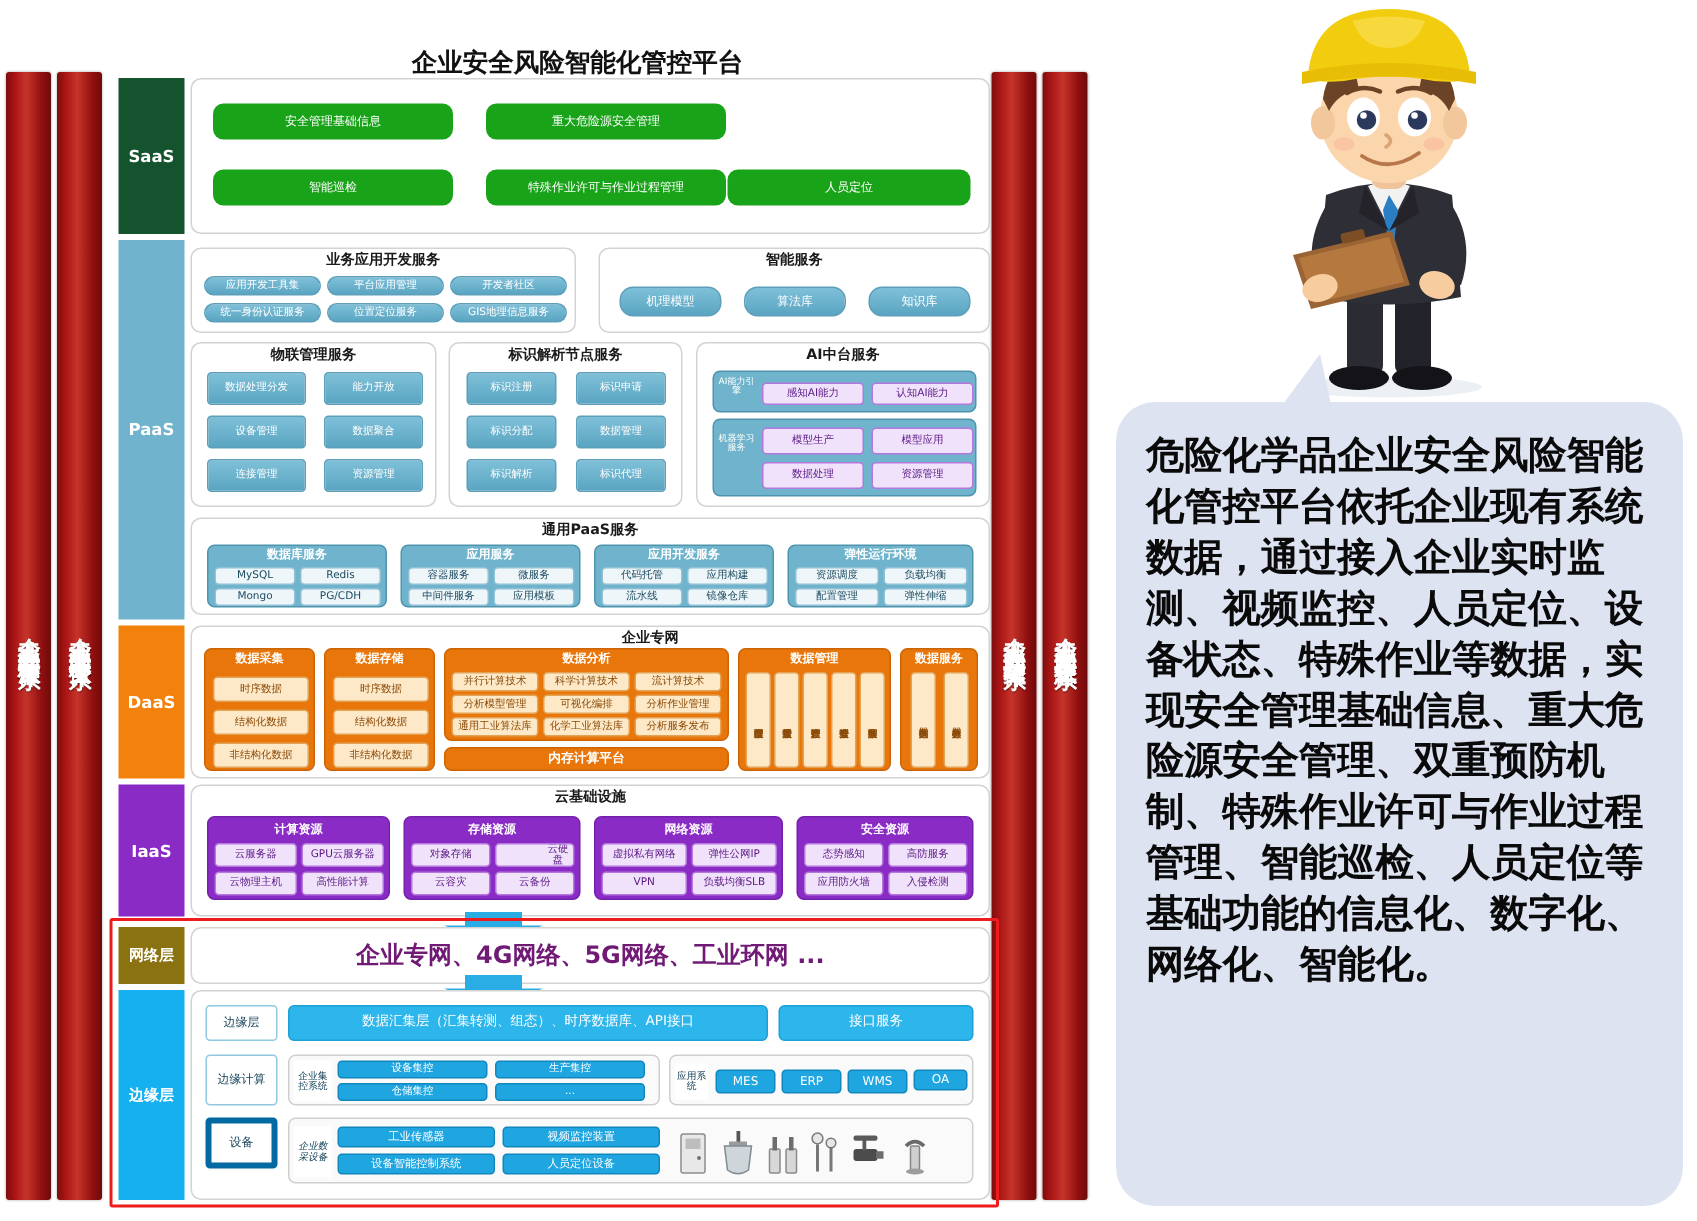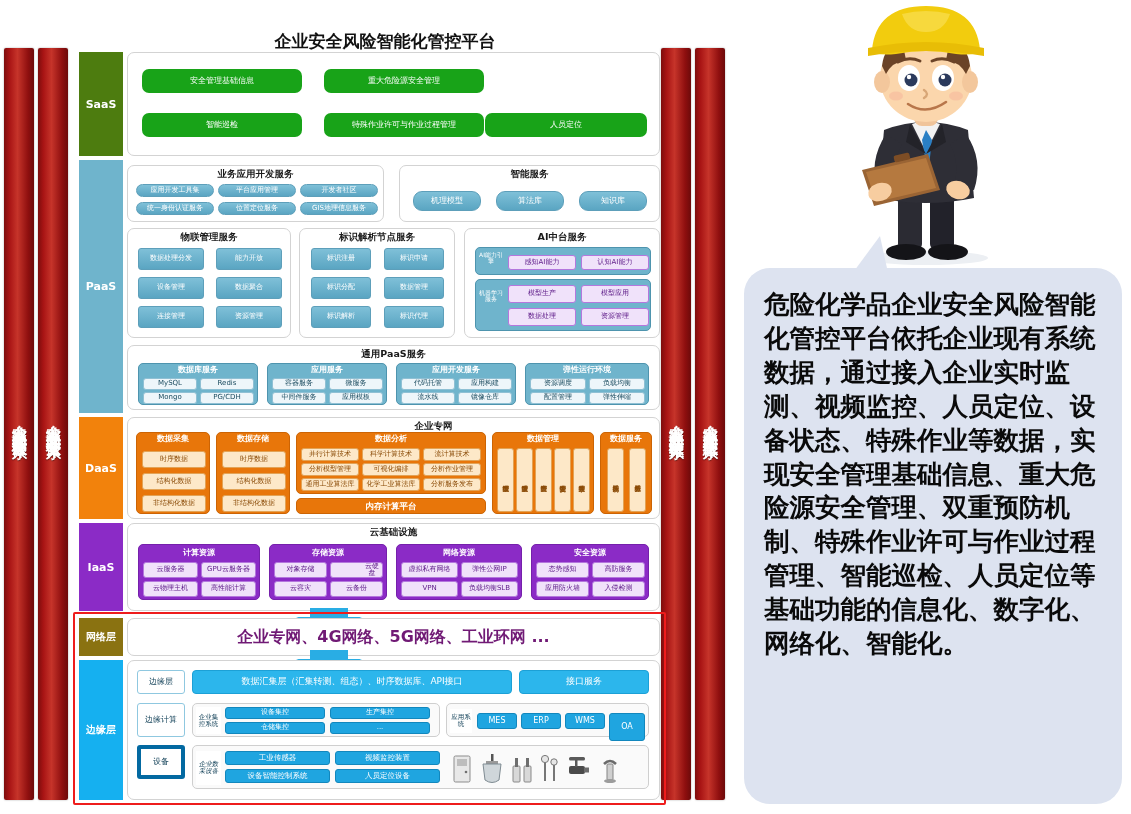--- a/index.html
+++ b/index.html
@@ -36,21 +36,21 @@
     position: absolute; left: 120px; top: 30px; width: 530px;
     text-align: center; font-size: 17px; font-weight: bold; color: #111;
   }
 
   
   .layer-tag {
     position: absolute; left: 79px; width: 44px;
     display: flex; align-items: center; justify-content: center;
     color: #fff; font-size: 11px; font-weight: bold;
   }
-  .tag-saas { background: #4d7c0f; }
+  .tag-saas { background: #14532d; }
   .tag-paas { background: #6fb4cc; }
   .tag-daas { background: #f2820c; }
   .tag-iaas { background: #8b2bc6; }
   .tag-net  { background: #8a7211; font-size: 10px; }
   .tag-edge { background: #15b0f0; font-size: 10px; }
 
   
   .panel {
     position: absolute; background: #fff;
     border: 1px solid #d3d3d3; border-radius: 7px;
@@ -371,21 +371,21 @@
       <div class="pill pill-cyan-d" style="position:absolute; left:32px;  top:3px;  width:100px; height:12px;">设备集控</div>
       <div class="pill pill-cyan-d" style="position:absolute; left:137px; top:3px;  width:100px; height:12px;">生产集控</div>
       <div class="pill pill-cyan-d" style="position:absolute; left:32px;  top:18px; width:100px; height:12px;">仓储集控</div>
       <div class="pill pill-cyan-d" style="position:absolute; left:137px; top:18px; width:100px; height:12px;">...</div>
     </div>
     <div class="grp grp-white" style="left:318px; top:42px; width:203px; height:34px;">
       <div class="sidelab" style="position:absolute; left:3px; top:5px; width:22px; height:24px; border:none;">应用系统</div>
       <div class="pill pill-cyan-d" style="position:absolute; left:30px;  top:9px; width:40px; height:16px; font-size:8px;">MES</div>
       <div class="pill pill-cyan-d" style="position:absolute; left:74px;  top:9px; width:40px; height:16px; font-size:8px;">ERP</div>
       <div class="pill pill-cyan-d" style="position:absolute; left:118px; top:9px; width:40px; height:16px; font-size:8px;">WMS</div>
-      <div class="pill pill-cyan-d" style="position:absolute; left:162px; top:9px; width:36px; height:28px; font-size:8px;">OA</div>
+      <div class="pill pill-cyan-d" style="position:absolute; left:162px; top:9px; width:36px; height:14px; font-size:8px;">OA</div>
     </div>
 
     <div class="pill pill-cyan" style="position:absolute; left:9px; top:84px; width:48px; height:34px; font-size:8px; background:#fff; color:#15435a; border:4px solid #0369a1;">设备</div>
     <div class="grp grp-white" style="left:64px; top:84px; width:457px; height:44px;">
       <div class="sidelab" style="position:absolute; left:3px; top:5px; width:25px; height:34px; border:none;font-style:italic;">企业数采设备</div>
       <div class="pill pill-cyan-d" style="position:absolute; left:32px;  top:5px;  width:105px; height:14px; font-size:7.5px;">工业传感器</div>
       <div class="pill pill-cyan-d" style="position:absolute; left:142px; top:5px;  width:105px; height:14px; font-size:7.5px;">视频监控装置</div>
       <div class="pill pill-cyan-d" style="position:absolute; left:32px;  top:23px; width:105px; height:14px; font-size:7.5px;">设备智能控制系统</div>
       <div class="pill pill-cyan-d" style="position:absolute; left:142px; top:23px; width:105px; height:14px; font-size:7.5px;">人员定位设备</div>
 

